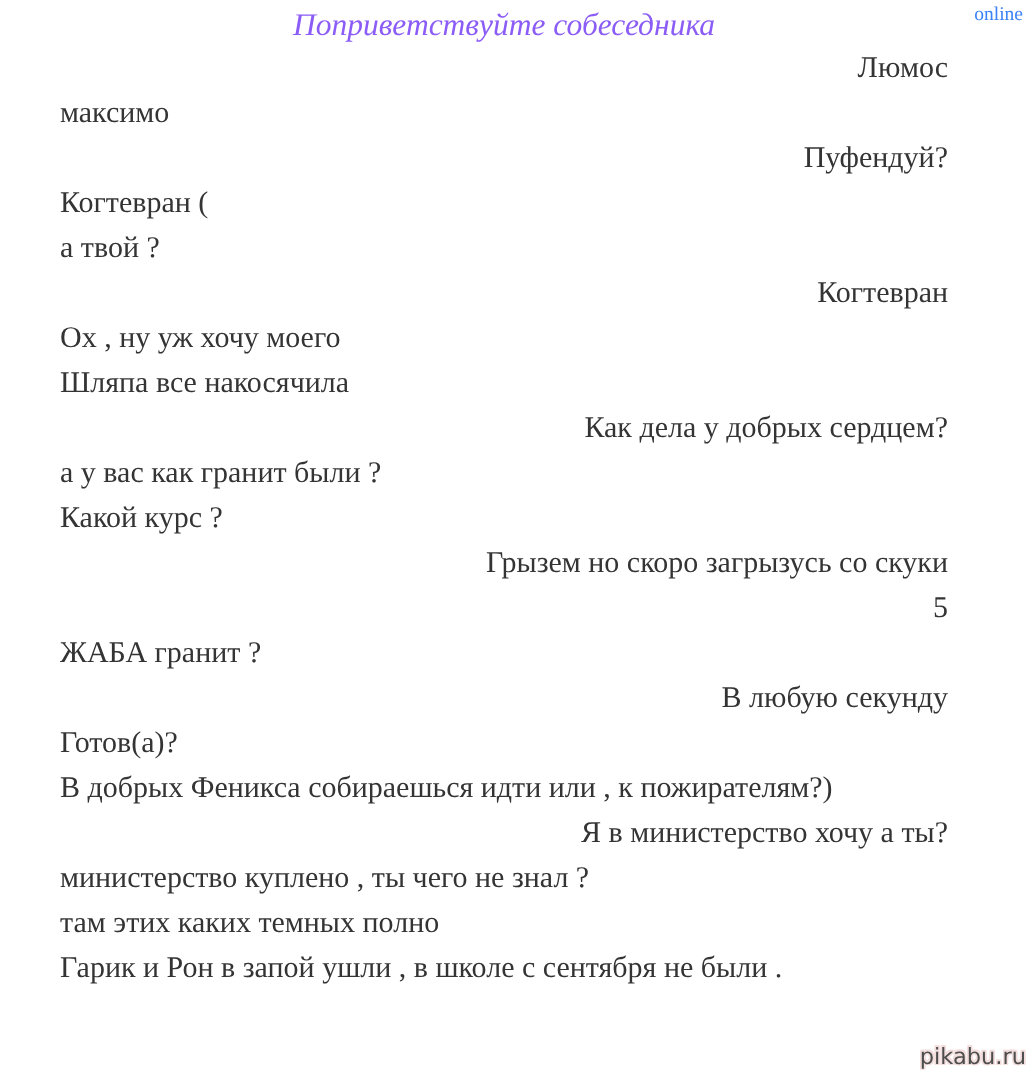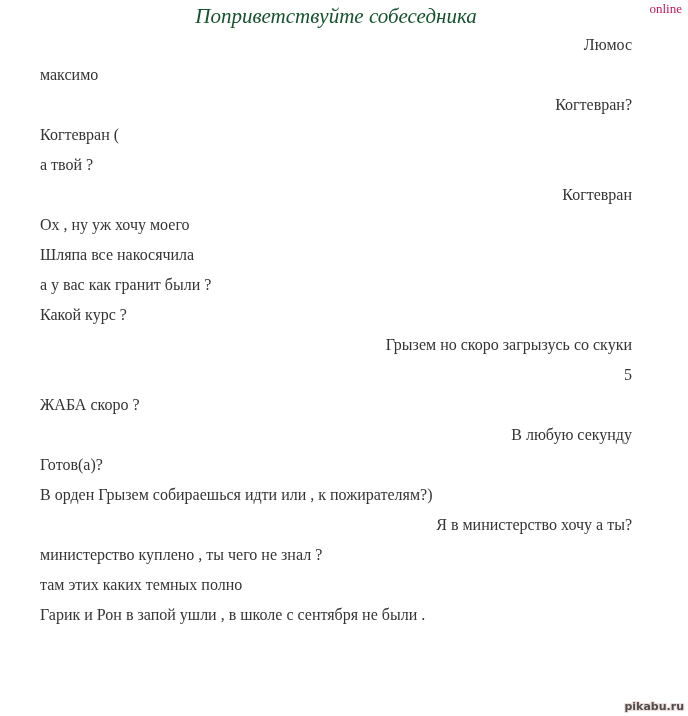--- a/index.html
+++ b/index.html
@@ -13,41 +13,41 @@
     background: #ffffff;
     font-family: "Liberation Serif", "DejaVu Serif", serif;
   }
   .header { position: relative; height: 30px; }
   .title {
     position: absolute; left: 40px; right: 56px; top: 3px;
     text-align: center;
     font-style: italic;
     font-size: 21px;
     line-height: 26px;
-    color: #14532d;
+    color: #8b5cf6;
   }
   .online {
     position: absolute; right: 6px; top: 1px;
     font-size: 13px;
-    color: #be185d;
+    color: #3b82f6;
   }
   .chat { padding: 0 56px 0 40px; }
   .msg {
     line-height: 30px;
-    font-size: 16px;
+    font-size: 20px;
     color: #343434;
     white-space: nowrap;
   }
   .msg.left  { text-align: left; }
   .msg.right { text-align: right; }
   .watermark {
     position: absolute; right: 4px; bottom: 3px;
     font-family: "DejaVu Sans", sans-serif;
-    font-size: 11px;
-    font-weight: bold;
+    font-size: 15px;
+    font-weight: normal;
     letter-spacing: 0px;
     color: #4d4d4d;
     text-shadow:
       1px 1px 0 #f3dede, -1px -1px 0 #f3dede,
       1px -1px 0 #f3dede, -1px 1px 0 #f3dede,
       1px 0 0 #f3dede, -1px 0 0 #f3dede,
       0 1px 0 #f3dede, 0 -1px 0 #f3dede;
     margin-top: 24px;
   }
 </style>
@@ -55,33 +55,34 @@
 <body>
 
 <div class="page">
   <div class="header">
     <div class="title">Поприветствуйте собеседника</div>
     <div class="online">online</div>
   </div>
   <div class="chat" id="chat">
       <div class="msg right">Люмос</div>
       <div class="msg left">максимо</div>
-      <div class="msg right">Когтевран?</div>
+      <div class="msg right">Пуфендуй?</div>
       <div class="msg left">Когтевран (</div>
       <div class="msg left">а твой ?</div>
       <div class="msg right">Когтевран</div>
       <div class="msg left">Ох , ну уж хочу моего</div>
       <div class="msg left">Шляпа все накосячила</div>
+      <div class="msg right">Как дела у добрых сердцем?</div>
       <div class="msg left">а у вас как гранит были ?</div>
       <div class="msg left">Какой курс ?</div>
       <div class="msg right">Грызем но скоро загрызусь со скуки</div>
       <div class="msg right">5</div>
-      <div class="msg left">ЖАБА скоро ?</div>
+      <div class="msg left">ЖАБА гранит ?</div>
       <div class="msg right">В любую секунду</div>
       <div class="msg left">Готов(а)?</div>
-      <div class="msg left">В орден Грызем собираешься идти или , к пожирателям?)</div>
+      <div class="msg left">В добрых Феникса собираешься идти или , к пожирателям?)</div>
       <div class="msg right">Я в министерство хочу а ты?</div>
       <div class="msg left">министерство куплено , ты чего не знал ?</div>
       <div class="msg left">там этих каких темных полно</div>
       <div class="msg left">Гарик и Рон в запой ушли , в школе с сентября не были .</div>
     </div>
   <div class="watermark">pikabu.ru</div>
 </div>
 
 </body></html>

